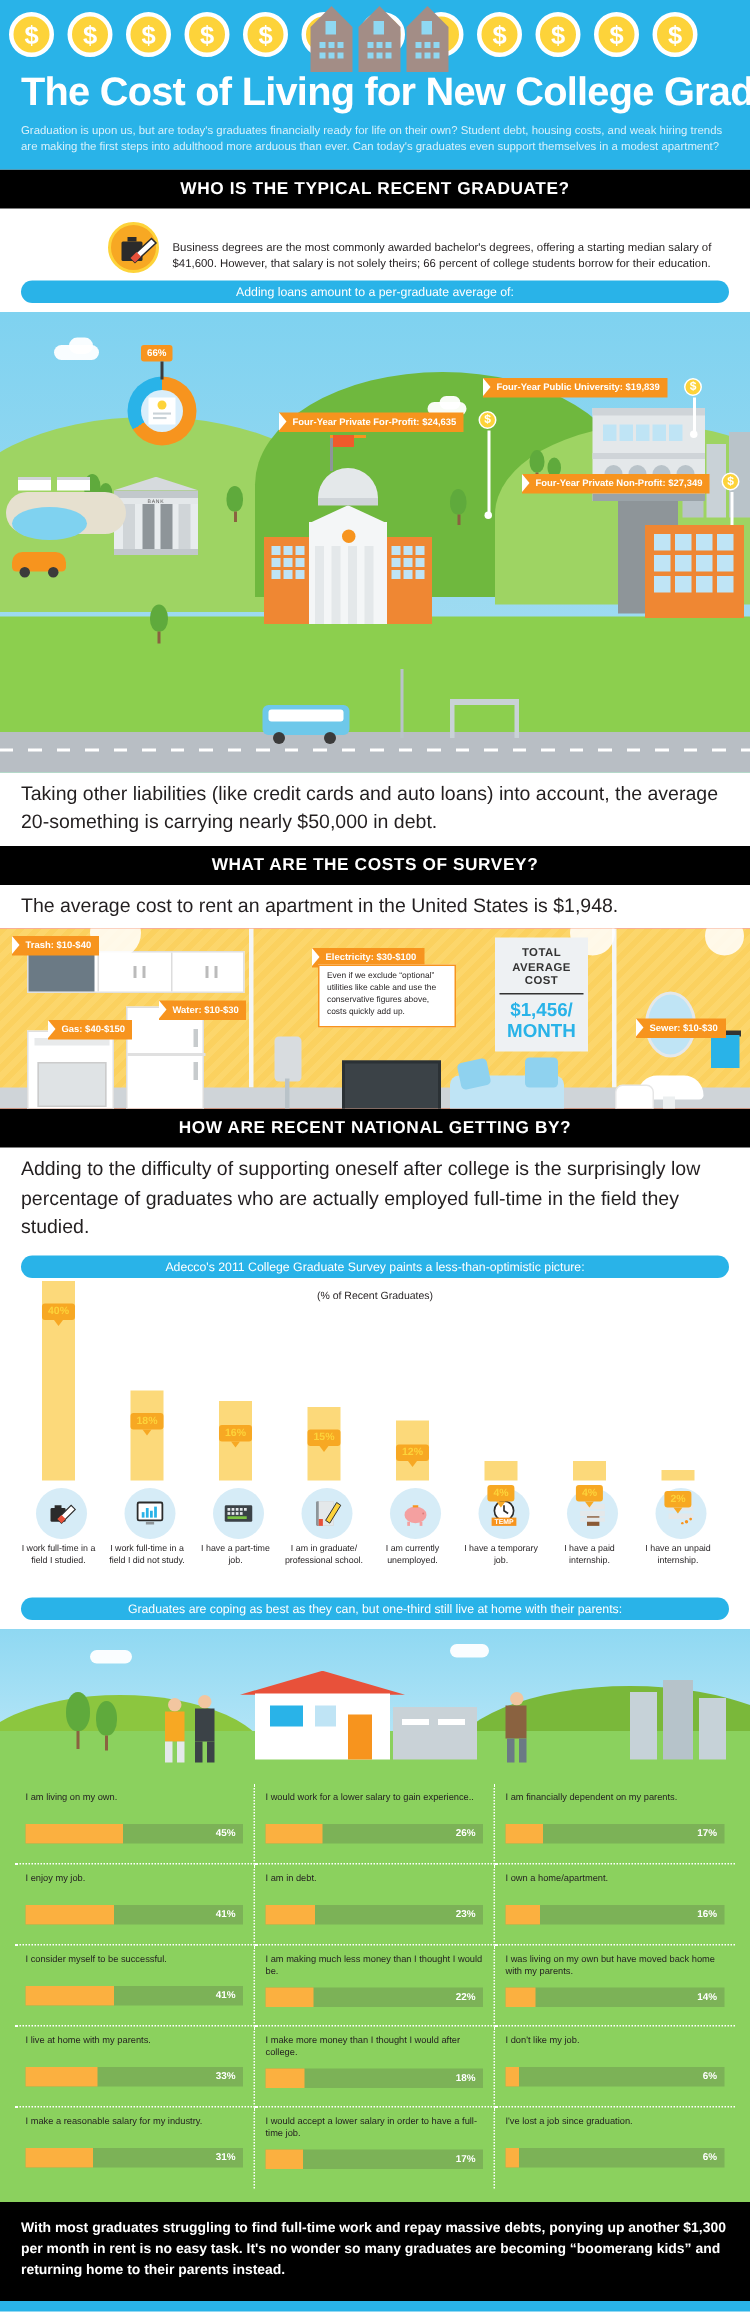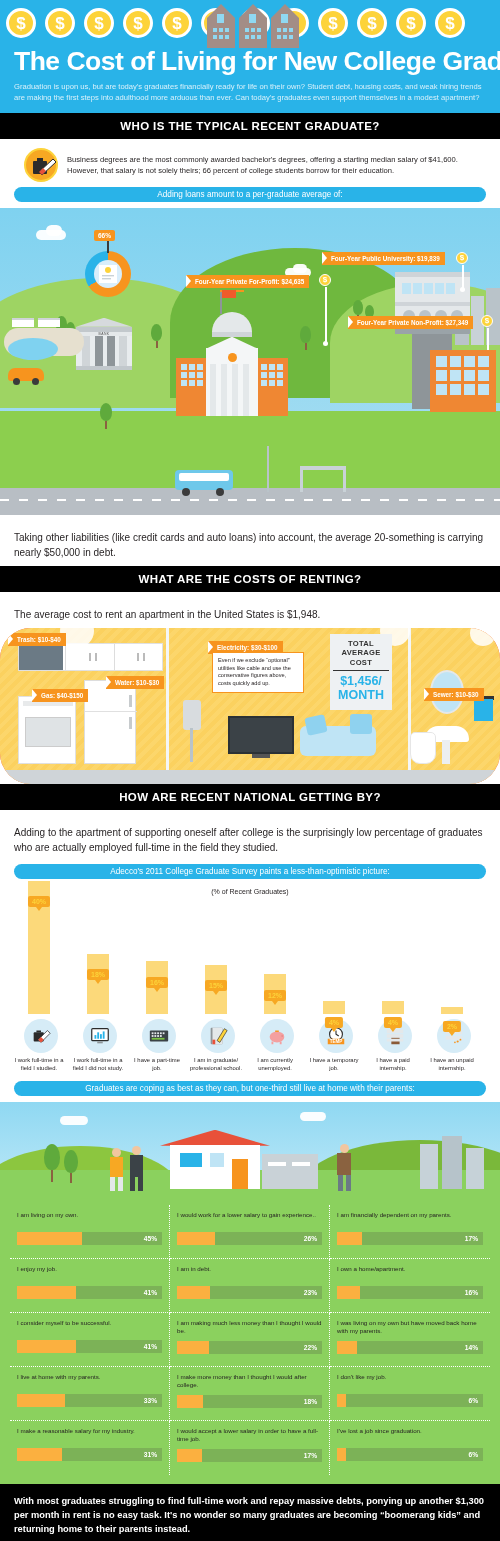--- a/index.html
+++ b/index.html
@@ -20,28 +20,28 @@
           font-weight:bold; font-size:17px; line-height:1; }
   .rooftops { position:absolute; left:205px; top:2px; width:100px; height:46px; }
   .hero h1 { color:#fff; font-size:26.5px; font-weight:bold; letter-spacing:-0.5px;
              padding:2px 14px 0 14px; line-height:1.05; white-space:nowrap; }
   .hero p { color:#d9f1fb; font-size:7.6px; line-height:1.45; padding:5px 14px 0 14px; }
 
   
   .band-black { background:#000; color:#fff; text-align:center;
                 font-size:11.5px; font-weight:bold; letter-spacing:0.4px;
                 padding:7px 0; }
-  .body-text { font-size:10px; line-height:1.5; padding:15px 14px 6px 14px; }
+  .body-text { font-size:13px; line-height:1.5; padding:4px 14px 6px 14px; }
 
   
   .pill { background:#29b3e8; color:#fff; text-align:center; font-size:8.2px;
           border-radius:9px; margin:3px 14px 6px 14px; padding:3px 0; }
 
   
-  .intro { display:flex; gap:9px; padding:9px 14px 2px 24px; align-items:center; }
+  .intro { display:flex; gap:9px; padding:9px 14px 2px 24px; align-items:flex-end;margin-left:48px; }
   .badge-circle { width:34px; height:34px; border-radius:50%; background:#f7a823;
                   border:2px solid #fdd33a; flex:0 0 auto; position:relative; }
   .intro-text { font-size:7.6px; line-height:1.5; padding-top:1px; }
 
   
   .campus { position:relative; height:307px; overflow:hidden; background:#8fd8f2; }
   .sky { position:absolute; inset:0; background:linear-gradient(#7fd2f0,#addff2); }
   .hill { position:absolute; background:#7ac143; border-radius:50% 50% 0 0; }
   .ground { position:absolute; left:0; right:0; bottom:0; height:104px; background:#8ccf4e; }
   .road { position:absolute; left:0; right:0; bottom:0; height:27px; background:#b8bec4; }
@@ -68,22 +68,22 @@
   .donut { position:absolute; width:46px; height:46px; border-radius:50%;
            background:conic-gradient(#f7941e 0 66%, #29b3e8 66% 100%); }
   .donut-hole { position:absolute; inset:9px; border-radius:50%; background:#d9eefb; }
   .donut-badge { position:absolute; background:#f7941e; color:#fff; font-size:6.5px;
                  font-weight:bold; padding:2px 4px; border-radius:2px; }
   .tree { position:absolute; }
   .tree-top { width:100%; height:70%; background:#5faa3c; border-radius:50% 50% 45% 45%; }
   .tree-trunk { width:2px; height:30%; background:#8a6240; margin:0 auto; }
 
   
-  .apartment { position:relative; height:156px; overflow:hidden;
-               background:#ef4444;border-radius:31px; }
+  .apartment { position:relative; height:120px; overflow:hidden;
+               background:#ef4444; }
   .apt-wall { position:absolute; inset:0;
       background:repeating-linear-gradient(135deg,#fbd15f 0 4px,#fcd66b 4px 8px); }
   .apt-floor { position:absolute; left:0; right:0; bottom:0; height:14px; background:#cfd4d8; }
   .apt-divider { position:absolute; top:0; bottom:14px; width:3px; background:#f4f6f7; }
   .apt-item { position:absolute; }
   .callout { position:absolute; background:#fff; border:1.5px solid #f7941e;
              font-size:5.6px; line-height:1.4; padding:4px 5px; width:92px; }
   .total-cost { position:absolute; background:#eef1f3; width:62px; text-align:center;
                 padding:5px 3px 7px 3px; }
   .total-cost .tc-label { font-size:7.6px; font-weight:bold; color:#333;
@@ -372,21 +372,21 @@
     <div class="leader" style="left:325px;top:79px;height:56px;"></div>
     <div class="leader-end" style="left:323px;top:133px;"></div>
 
     <div class="flag-label" style="left:348px;top:108px;">Four-Year Private Non-Profit: $27,349</div>
     <div class="dollar-dot" style="left:481px;top:107px;">$</div>
     <div class="leader" style="left:487px;top:120px;height:22px;"></div>
   </div>
 
   <div class="body-text">Taking other liabilities (like credit cards and auto loans) into account, the average 20-something is carrying nearly $50,000 in debt.</div>
 
-  <div class="band-black">WHAT ARE THE COSTS OF RENTING?</div>
+  <div class="band-black">WHAT ARE THE COSTS OF SURVEY?</div>
   <div class="body-text">The average cost to rent an apartment in the United States is $1,948.</div>
 
   <div class="apartment">
     <div class="apt-wall"></div>
     <div class="apt-divider" style="left:166px;"></div>
     <div class="apt-divider" style="left:408px;"></div>
     <div class="apt-floor"></div>
 
     <div class="apt-item" style="left:18px;top:15px;width:145px;height:28px;background:#fff;border:1px solid #e0e0e0;">
       <div style="position:absolute;left:0;top:0;width:44px;height:26px;background:#6b7a85;"></div>
@@ -434,21 +434,21 @@
 
     <div class="callout" style="left:212px;top:24px;">Even if we exclude “optional” utilities like cable and use the conservative figures above, costs quickly add up.</div>
 
     <div class="total-cost" style="left:330px;top:6px;">
       <div class="tc-label">TOTAL AVERAGE COST</div>
       <div class="tc-value">$1,456/ MONTH</div>
     </div>
   </div>
 
   <div class="band-black">HOW ARE RECENT NATIONAL GETTING BY?</div>
-  <div class="body-text">Adding to the apartment of supporting oneself after college is the surprisingly low percentage of graduates who are actually employed full-time in the field they studied.</div>
+  <div class="body-text">Adding to the difficulty of supporting oneself after college is the surprisingly low percentage of graduates who are actually employed full-time in the field they studied.</div>
   <div class="pill">Adecco's 2011 College Graduate Survey paints a less-than-optimistic picture:</div>
   <div class="chart-note">(% of Recent Graduates)</div>
 
   <div class="chart">
 
     <div class="bar-col" style="left:14px;">
       <div class="bar-tag" style="bottom:166px;">40%</div>
       <div class="bar" style="height:133px;"></div>
       <div class="icon-circle">
         <svg viewBox="0 0 24 24" width="22" height="22">
@@ -567,21 +567,21 @@
           <rect x="3" y="12" width="18" height="4" fill="#e4e8ea"></rect>
           <circle cx="16" cy="18" r="1.2" fill="#f7941e"></circle>
           <circle cx="19" cy="16" r="1" fill="#f7941e"></circle>
           <circle cx="13" cy="19" r=".9" fill="#f7941e"></circle>
         </svg>
       </div>
       <div class="bar-label">I have an unpaid internship.</div>
     </div>
   </div>
 
-  <div class="pill" style="margin-top:8px;">Graduates are coping as best as they can, but one-third still live at home with their parents:</div>
+  <div class="pill" style="margin-top:19px;">Graduates are coping as best as they can, but one-third still live at home with their parents:</div>
 
   <div class="suburb">
     <div style="position:absolute;inset:0;background:linear-gradient(#8fd8f2,#bfe9f8);"></div>
     <div class="cloud" style="left:60px;top:14px;width:28px;height:9px;"></div>
     <div class="cloud" style="left:300px;top:10px;width:26px;height:9px;"></div>
     <div class="hill" style="left:-20px;top:44px;width:200px;height:90px;background:#8cc63f;"></div>
     <div class="hill" style="left:300px;top:38px;width:240px;height:100px;background:#7ab83a;"></div>
     <div style="position:absolute;left:0;right:0;bottom:0;height:28px;background:#8bd15e;"></div>
 
     <div style="position:absolute;left:420px;top:42px;width:18px;height:45px;background:#c6d2d8;"></div>

